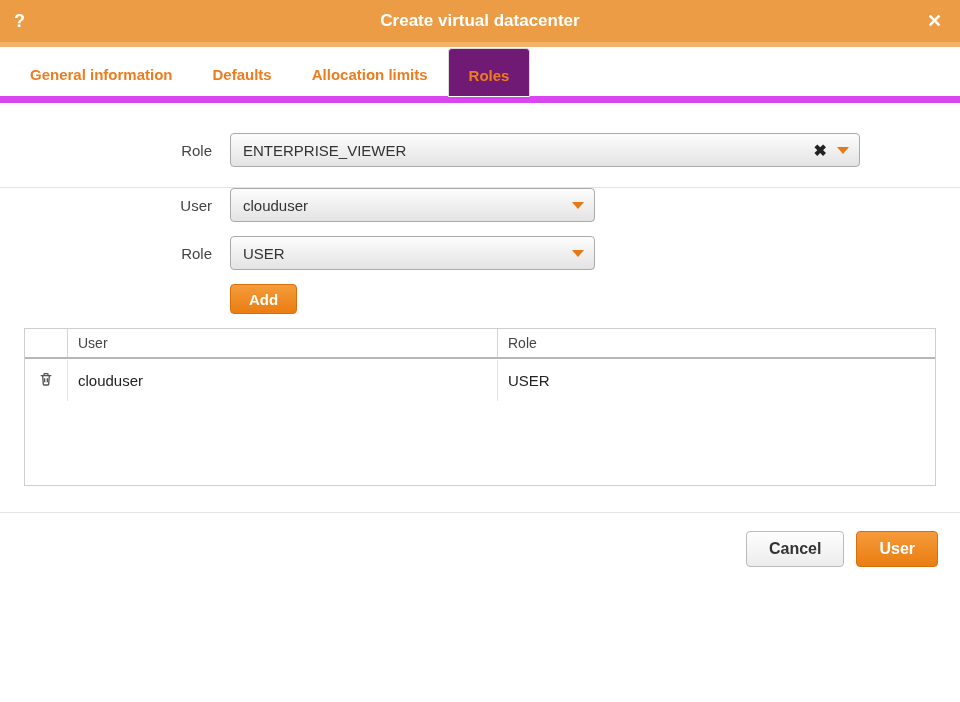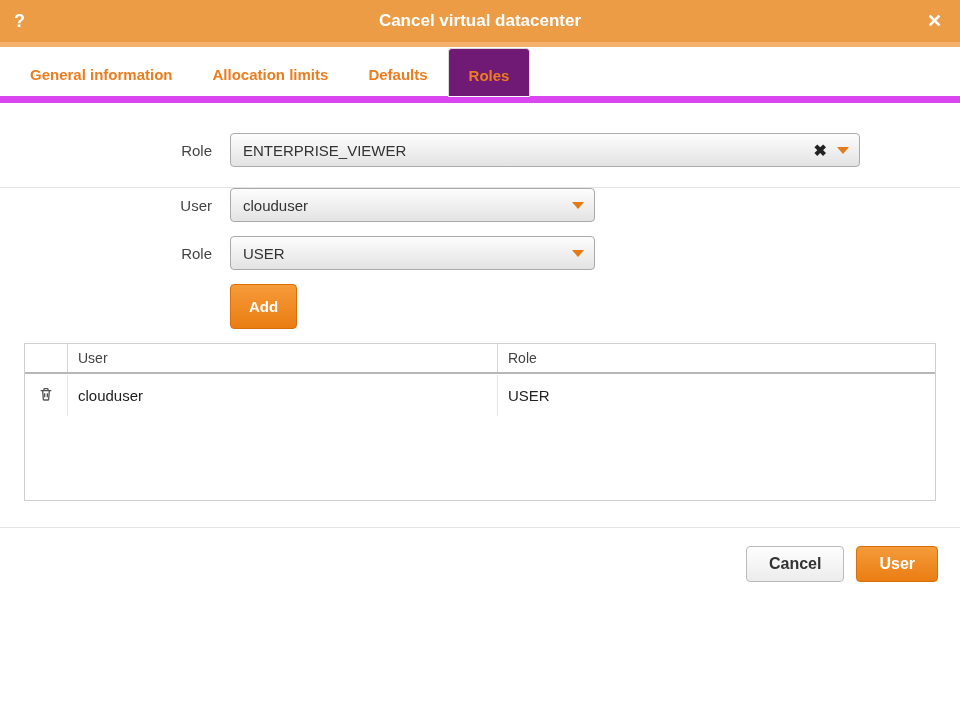--- a/index.html
+++ b/index.html
@@ -71,21 +71,21 @@
   .combo .caret {
     width: 0; height: 0; border-left: 6px solid transparent; border-right: 6px solid transparent;
     border-top: 7px solid #e57917; display:inline-block;
   }
 
   .section-divider { border-top: 1px solid #e5e5e5; margin-top: 20px; }
   .section-title { font-weight: bold; font-size: 18px; padding: 36px 0 22px 40px; color:#222; }
 
   .btn {
     display:inline-flex; align-items:center; justify-content:center;
-    height: 45px; padding: 0 18px; border-radius: 4px; font-weight: bold; font-size: 15px;
+    height: 30px; padding: 0 18px; border-radius: 4px; font-weight: bold; font-size: 15px;
     cursor: pointer; border: 1px solid transparent;
   }
   .btn-orange { background: linear-gradient(#f59b3a, #ea7d12); color:#fff; border-color:#d86f0b; }
   .btn-white { background: linear-gradient(#fefefe,#ececec); color:#333; border-color:#bbb; }
 
   
   .ex-table {
     margin: 14px 24px 0 24px;
     border: 1px solid #cfcfcf;
     height: 158px;
@@ -112,34 +112,34 @@
   .footer {
     display:flex; justify-content:flex-end; gap:12px; padding: 18px 22px 18px 0;
   }
   .footer .btn { height:36px; padding:0 22px; font-size:16px; }
 </style>
 </head>
 <body>
 
 <div class="titlebar">
   <span class="help">?</span>
-  <span>Cancel virtual datacenter</span>
+  <span>Create virtual datacenter</span>
   <span class="close">✕</span>
 </div>
 <div class="titlebar-underline"></div>
 
 <div class="tabstrip">
   <div class="tab">
     <span>General information</span>
   </div>
   <div class="tab">
+    <span>Defaults</span>
+  </div>
+  <div class="tab">
     <span>Allocation limits</span>
-  </div>
-  <div class="tab">
-    <span>Defaults</span>
   </div>
   <div class="tab active">
     <span>Roles</span>
   </div>
 </div>
 
 <div class="body">
 
   <div class="form-row">
     <div class="lbl">Role</div>

